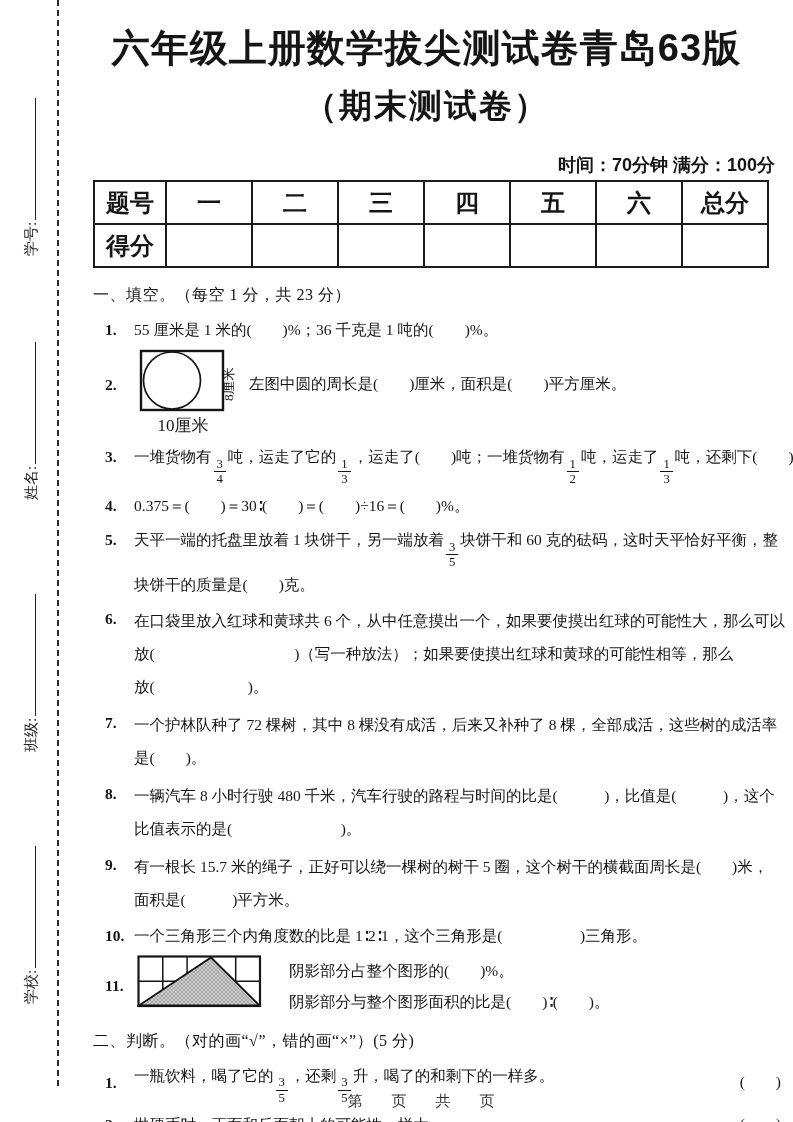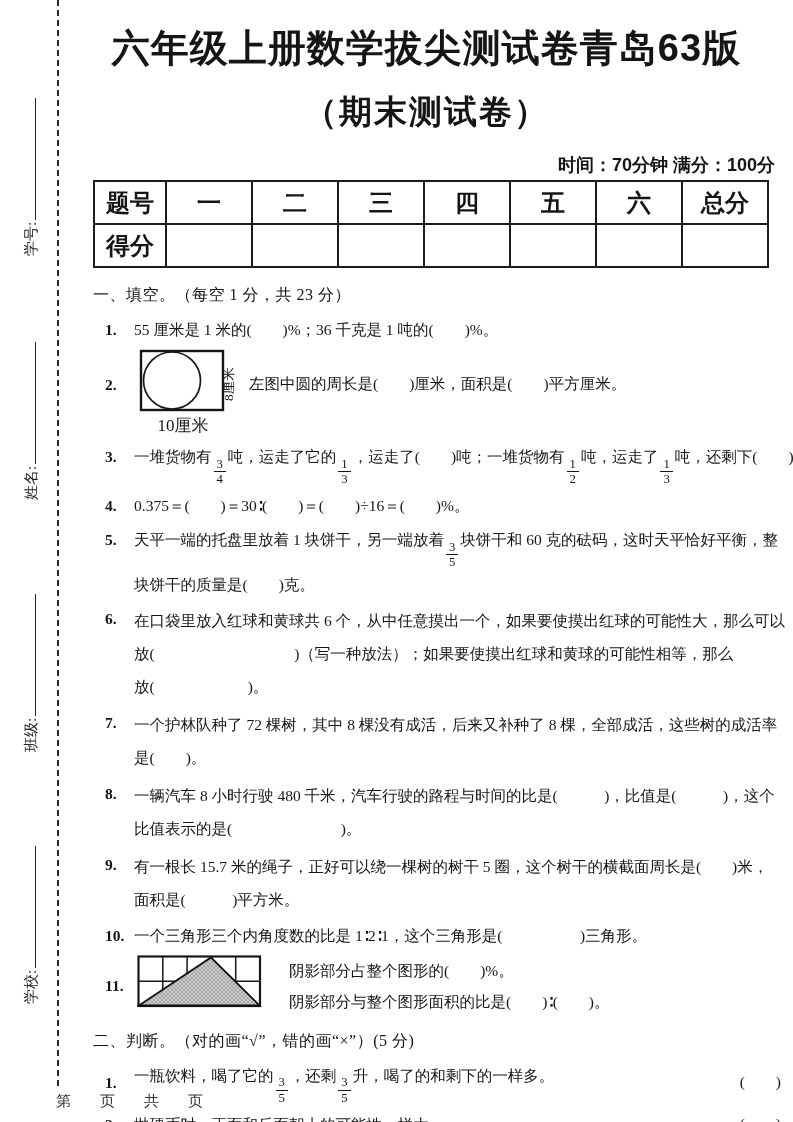--- a/index.html
+++ b/index.html
@@ -21,21 +21,21 @@
   }
   .side-field .blank-line {
     display:inline-block; width:122px; height:1em;
     border-bottom:1.8px solid #222; margin-left:2px; vertical-align:baseline;
   }
 
   
   .header { position:absolute; left:60px; right:0; top:26px; text-align:center;
             font-family:"Liberation Sans","DejaVu Sans",sans-serif; }
   .title   { font-size:38px; font-weight:700; letter-spacing:1px; line-height:1.2; }
-  .subtitle{ font-size:33px; font-weight:700; margin-top:18px; letter-spacing:2px; }
+  .subtitle{ font-size:33px; font-weight:700; margin-top:12px; letter-spacing:2px; }
   .meta    { position:absolute; right:18px; top:153px; font-size:18px; font-weight:700;
              font-family:"Liberation Sans","DejaVu Sans",sans-serif; }
 
   
   .score-table { position:absolute; left:93px; top:180px; border-collapse:collapse; }
   .score-table td {
     border:2px solid #1c1c1c; height:41px; text-align:center;
     font-size:24px; font-weight:700; padding:0;
   }
   .score-table td.c0 { width:70px; }
@@ -69,21 +69,21 @@
   .q2text { align-self:center; margin-left:22px; margin-bottom:14px; white-space:nowrap; }
   .q2 .qnum { align-self:center; margin-bottom:14px; }
 
   .q11row { margin-top:2px; }
   .fig11 { margin-left:3px; }
   .q11text { align-self:center; margin-left:26px; }
   .q11text .qline { line-height:31px; }
   .q11 .qnum { align-self:center; }
 
   
-  .footer { position:absolute; left:56px; right:0; top:1092px; text-align:left;
+  .footer { position:absolute; left:56px; right:0; top:1092px; text-align:center;
             font-size:15px; letter-spacing:7px; color:#333; }
 </style>
 </head>
 <body>
 
 <div class="page">
 
   <div class="seal-line"></div>
   <div class="side-field" style="top:256px;">
     <span>学号:</span><span class="blank-line"></span>

